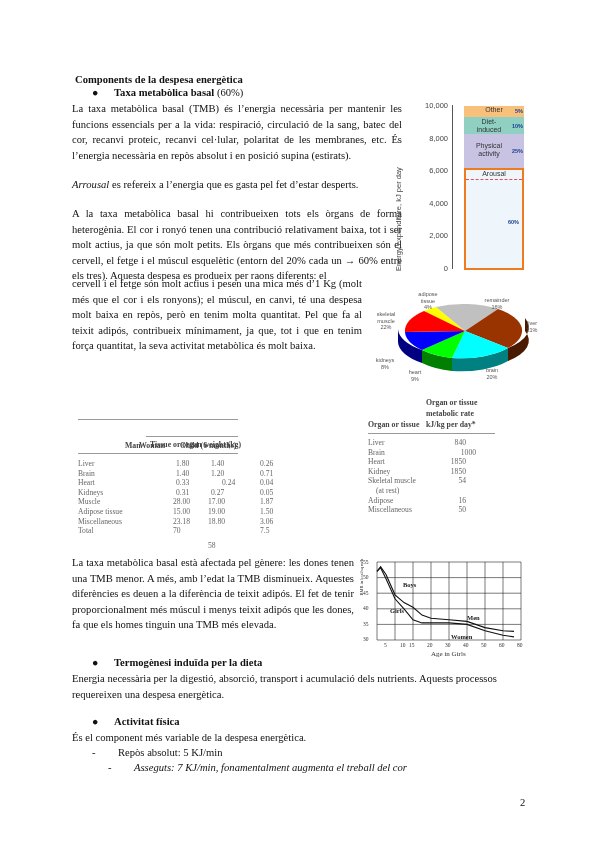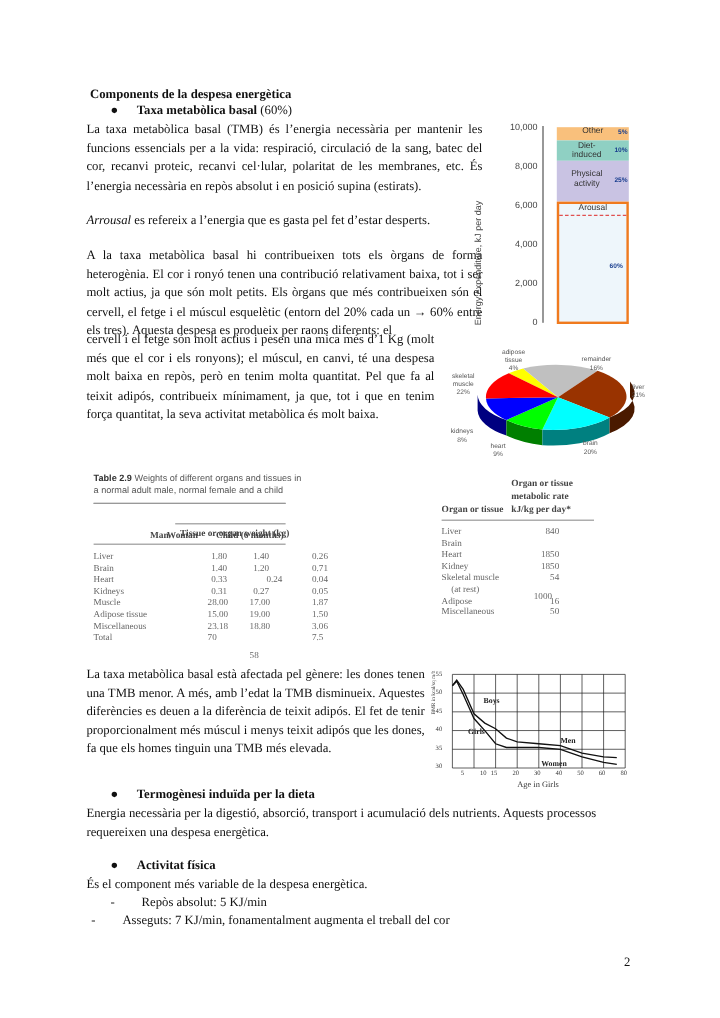--- a/index.html
+++ b/index.html
@@ -103,21 +103,20 @@
   <div class="pie-label" style="left:54px; top:4px; width:28px;"><span>adipose tissue</span><br>4%</div>
   <div class="pie-label" style="left:118px; top:10px; width:38px;"><span>remainder</span><br>16%</div>
   <div class="pie-label" style="left:163px; top:33px; width:18px;"><span>liver</span><br>21%</div>
   <div class="pie-label" style="left:118px; top:80px; width:28px;"><span>brain</span><br>20%</div>
   <div class="pie-label" style="left:44px; top:82px; width:22px;"><span>heart</span><br>9%</div>
   <div class="pie-label" style="left:14px; top:70px; width:22px;"><span>kidneys</span><br>8%</div>
   <div class="pie-label" style="left:12px; top:24px; width:28px;"><span>skeletal muscle</span><br>22%</div>
 </div>
 
 <div class="abs" style="left:78px; top:394px; width:290px; height:140px;">
-  <div class="tbl-cap" style="position:absolute; left:0; top:0; width:175px;"><b>Table 2.9</b><span> Weights of different organs and tissues in a normal adult male, normal female and a child</span></div>
   <div class="tbl-rule" style="left:0; top:25px; width:160px;"></div>
   <div class="tbl-head" style="left:72px; top:30px;margin-top:16px;">Tissue or organ weight (kg)</div>
   <div class="tbl-rule" style="left:68px; top:42px; width:92px;"></div>
   <div class="tbl-head" style="left:35px; top:47px;padding-left:12px;">Man</div>
   <div class="tbl-head" style="left:61px; top:47px;">Woman</div>
   <div class="tbl-head" style="left:102px; top:47px;">Child (6 months)</div>
   <div class="tbl-rule" style="left:0; top:59px; width:160px;"></div>
 
   <div style="position:absolute; left:0; top:65px;">
     <div class="tbl-cell" style="left:0; top:0;">Liver</div>
@@ -170,21 +169,21 @@
   <div class="tbl-cell" style="left:0; top:40px;">Liver</div>
   <div class="tbl-cell" style="left:0; top:49.6px;">Brain</div>
   <div class="tbl-cell" style="left:0; top:59.2px;">Heart</div>
   <div class="tbl-cell" style="left:0; top:68.8px;">Kidney</div>
   <div class="tbl-cell" style="left:0; top:78.4px;">Skeletal muscle</div>
   <div class="tbl-cell" style="left:8px; top:88px;">(at rest)</div>
   <div class="tbl-cell" style="left:0; top:97.6px;">Adipose</div>
   <div class="tbl-cell" style="left:0; top:107.2px;">Miscellaneous</div>
 
   <div class="tbl-cell" style="left:78px; top:40px; width:20px; text-align:right;">840</div>
-  <div class="tbl-cell" style="left:72px; top:49.6px; width:20px; text-align:right;margin-top:44px;">1000</div>
+  <div class="tbl-cell" style="left:88px; top:49.6px; width:20px; text-align:right;">1000</div>
   <div class="tbl-cell" style="left:78px; top:59.2px; width:20px; text-align:right;">1850</div>
   <div class="tbl-cell" style="left:78px; top:68.8px; width:20px; text-align:right;">1850</div>
   <div class="tbl-cell" style="left:78px; top:78.4px; width:20px; text-align:right;">54</div>
   <div class="tbl-cell" style="left:78px; top:97.6px; width:20px; text-align:right;">16</div>
   <div class="tbl-cell" style="left:78px; top:107.2px; width:20px; text-align:right;">50</div>
 </div>
 
 <div class="abs txt just" style="left:72px; top:555px; width:282px;">La taxa metabòlica basal està afectada pel gènere: les dones tenen una TMB menor. A més, amb l’edat la TMB disminueix. Aquestes diferències es deuen a la diferència de teixit adipós. El fet de tenir proporcionalment més múscul i menys teixit adipós que les dones, fa que els homes tinguin una TMB més elevada.</div>
 
 <div class="lc-wrap">
@@ -236,15 +235,15 @@
 <div class="abs bullet-head" style="left:92px; top:657px;">
   <span class="dot">●</span><span>Termogènesi induïda per la dieta</span>
 </div>
 <div class="abs txt" style="left:72px; top:671px; width:460px;">Energia necessària per la digestió, absorció, transport i acumulació dels nutrients. Aquests processos requereixen una despesa energètica.</div>
 
 <div class="abs bullet-head" style="left:92px; top:716px;">
   <span class="dot">●</span><span>Activitat física</span>
 </div>
 <div class="abs txt" style="left:72px; top:730px; width:460px;">És el component més variable de la despesa energètica.</div>
 <div class="abs dash-item" style="left:92px; top:745px;"><span class="dash">-</span><span>Repòs absolut: 5 KJ/min</span></div>
-<div class="abs dash-item" style="left:76px; top:760px;"><span class="dash">-</span><span>Asseguts: 7 KJ/min, fonamentalment augmenta el treball del cor</span></div>
+<div class="abs dash-item" style="left:108px; top:760px;font-style:italic;"><span class="dash">-</span><span>Asseguts: 7 KJ/min, fonamentalment augmenta el treball del cor</span></div>
 
 <div class="abs txt" style="left:520px; top:795px;">2</div>
 
 </body></html>

